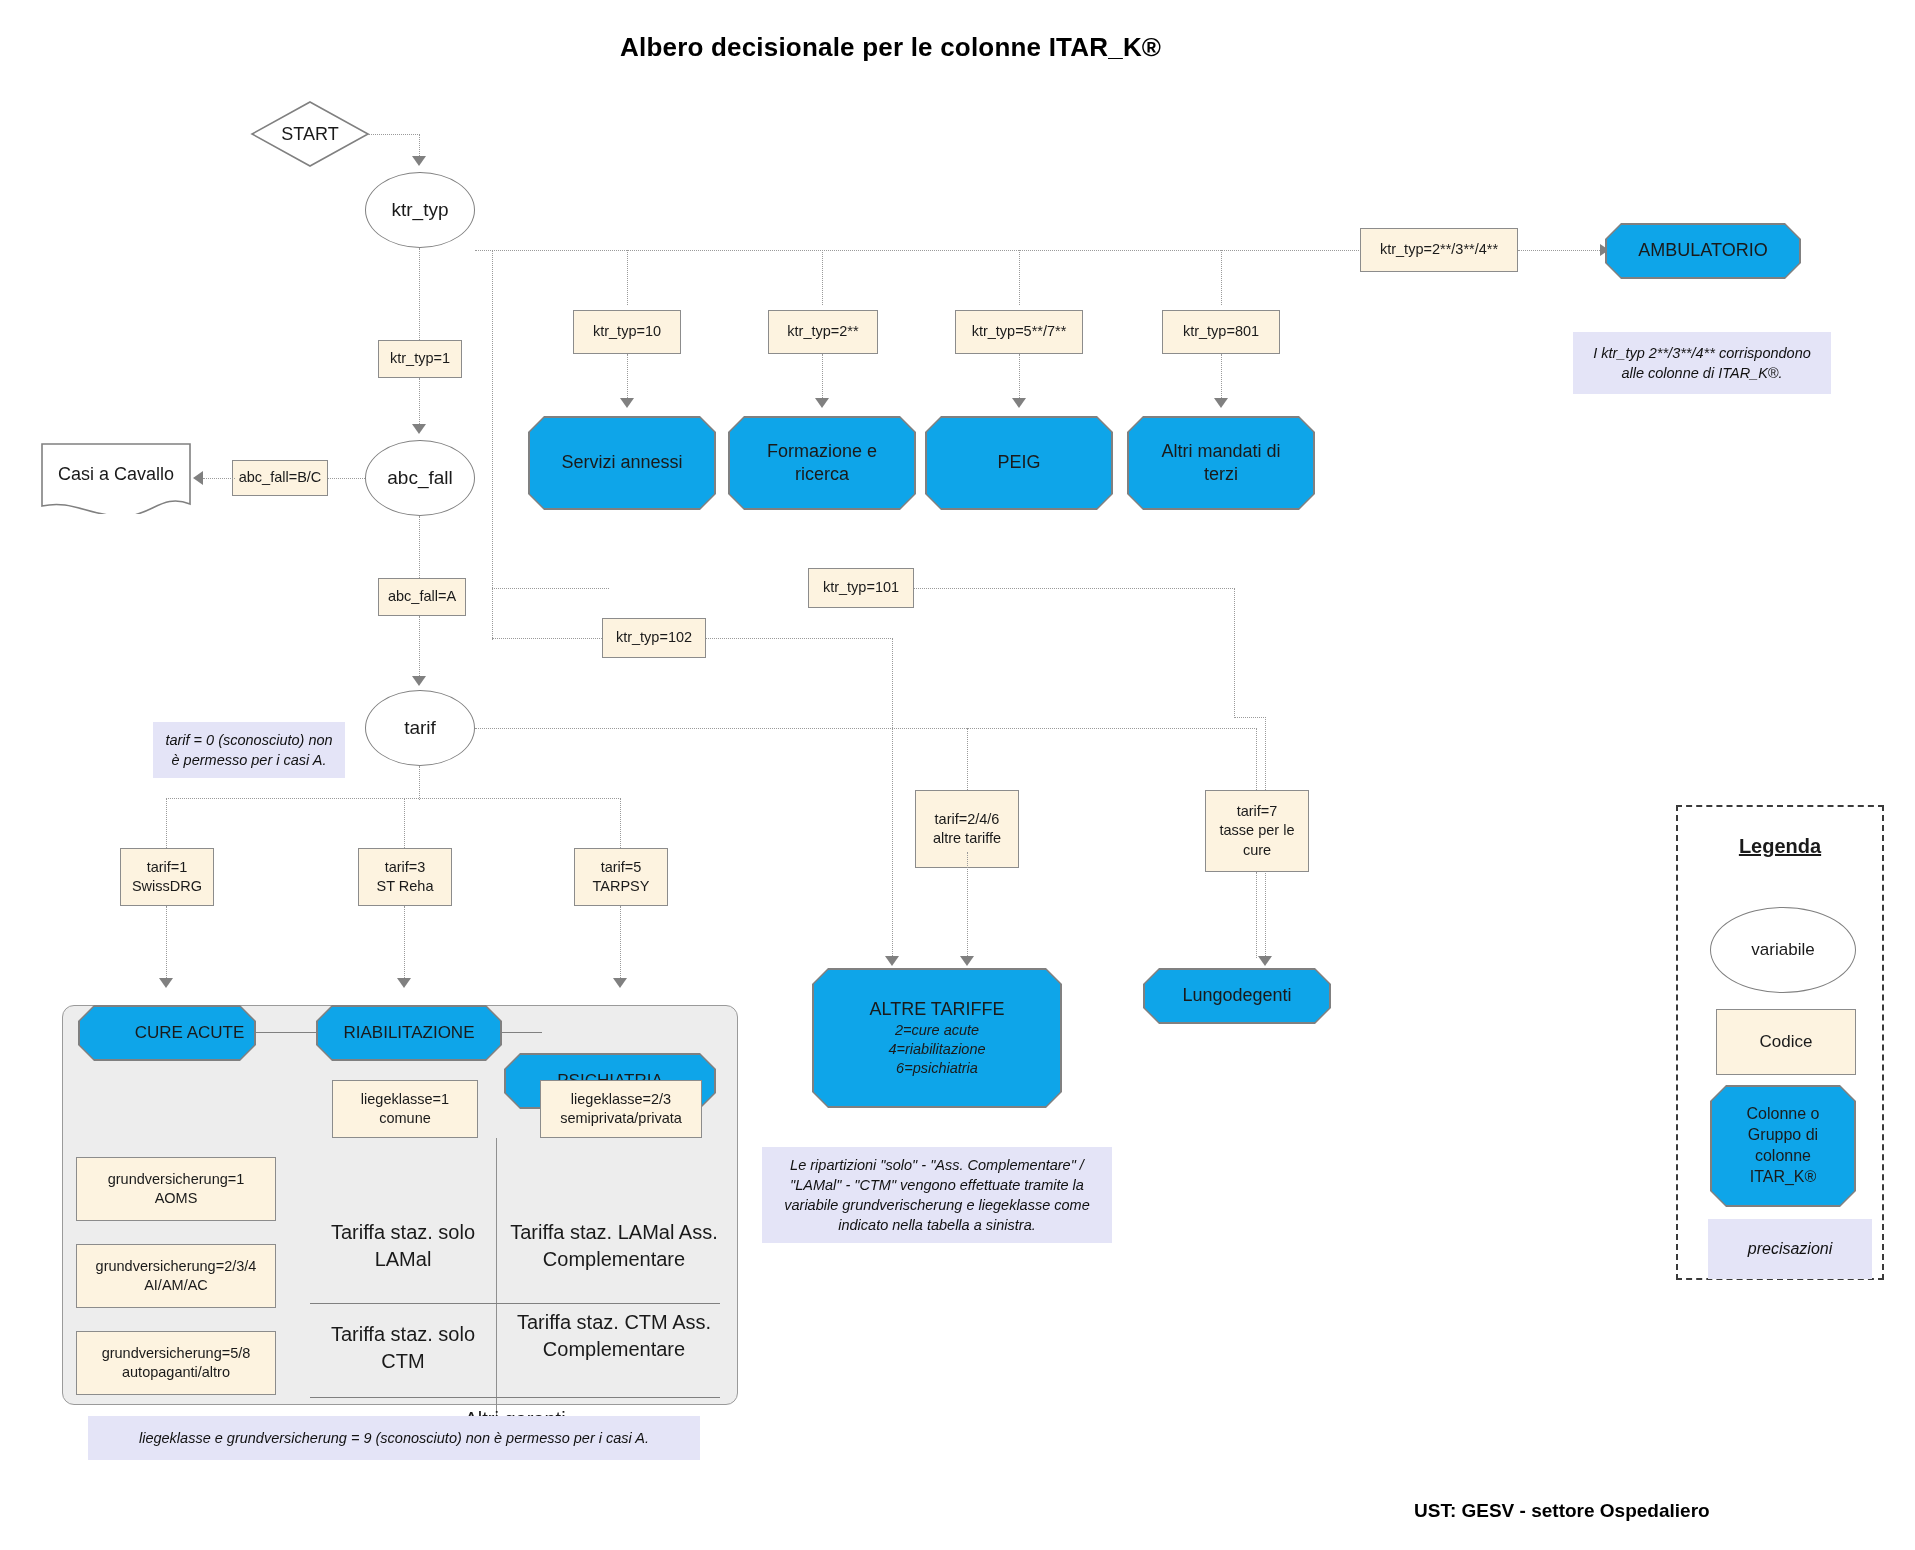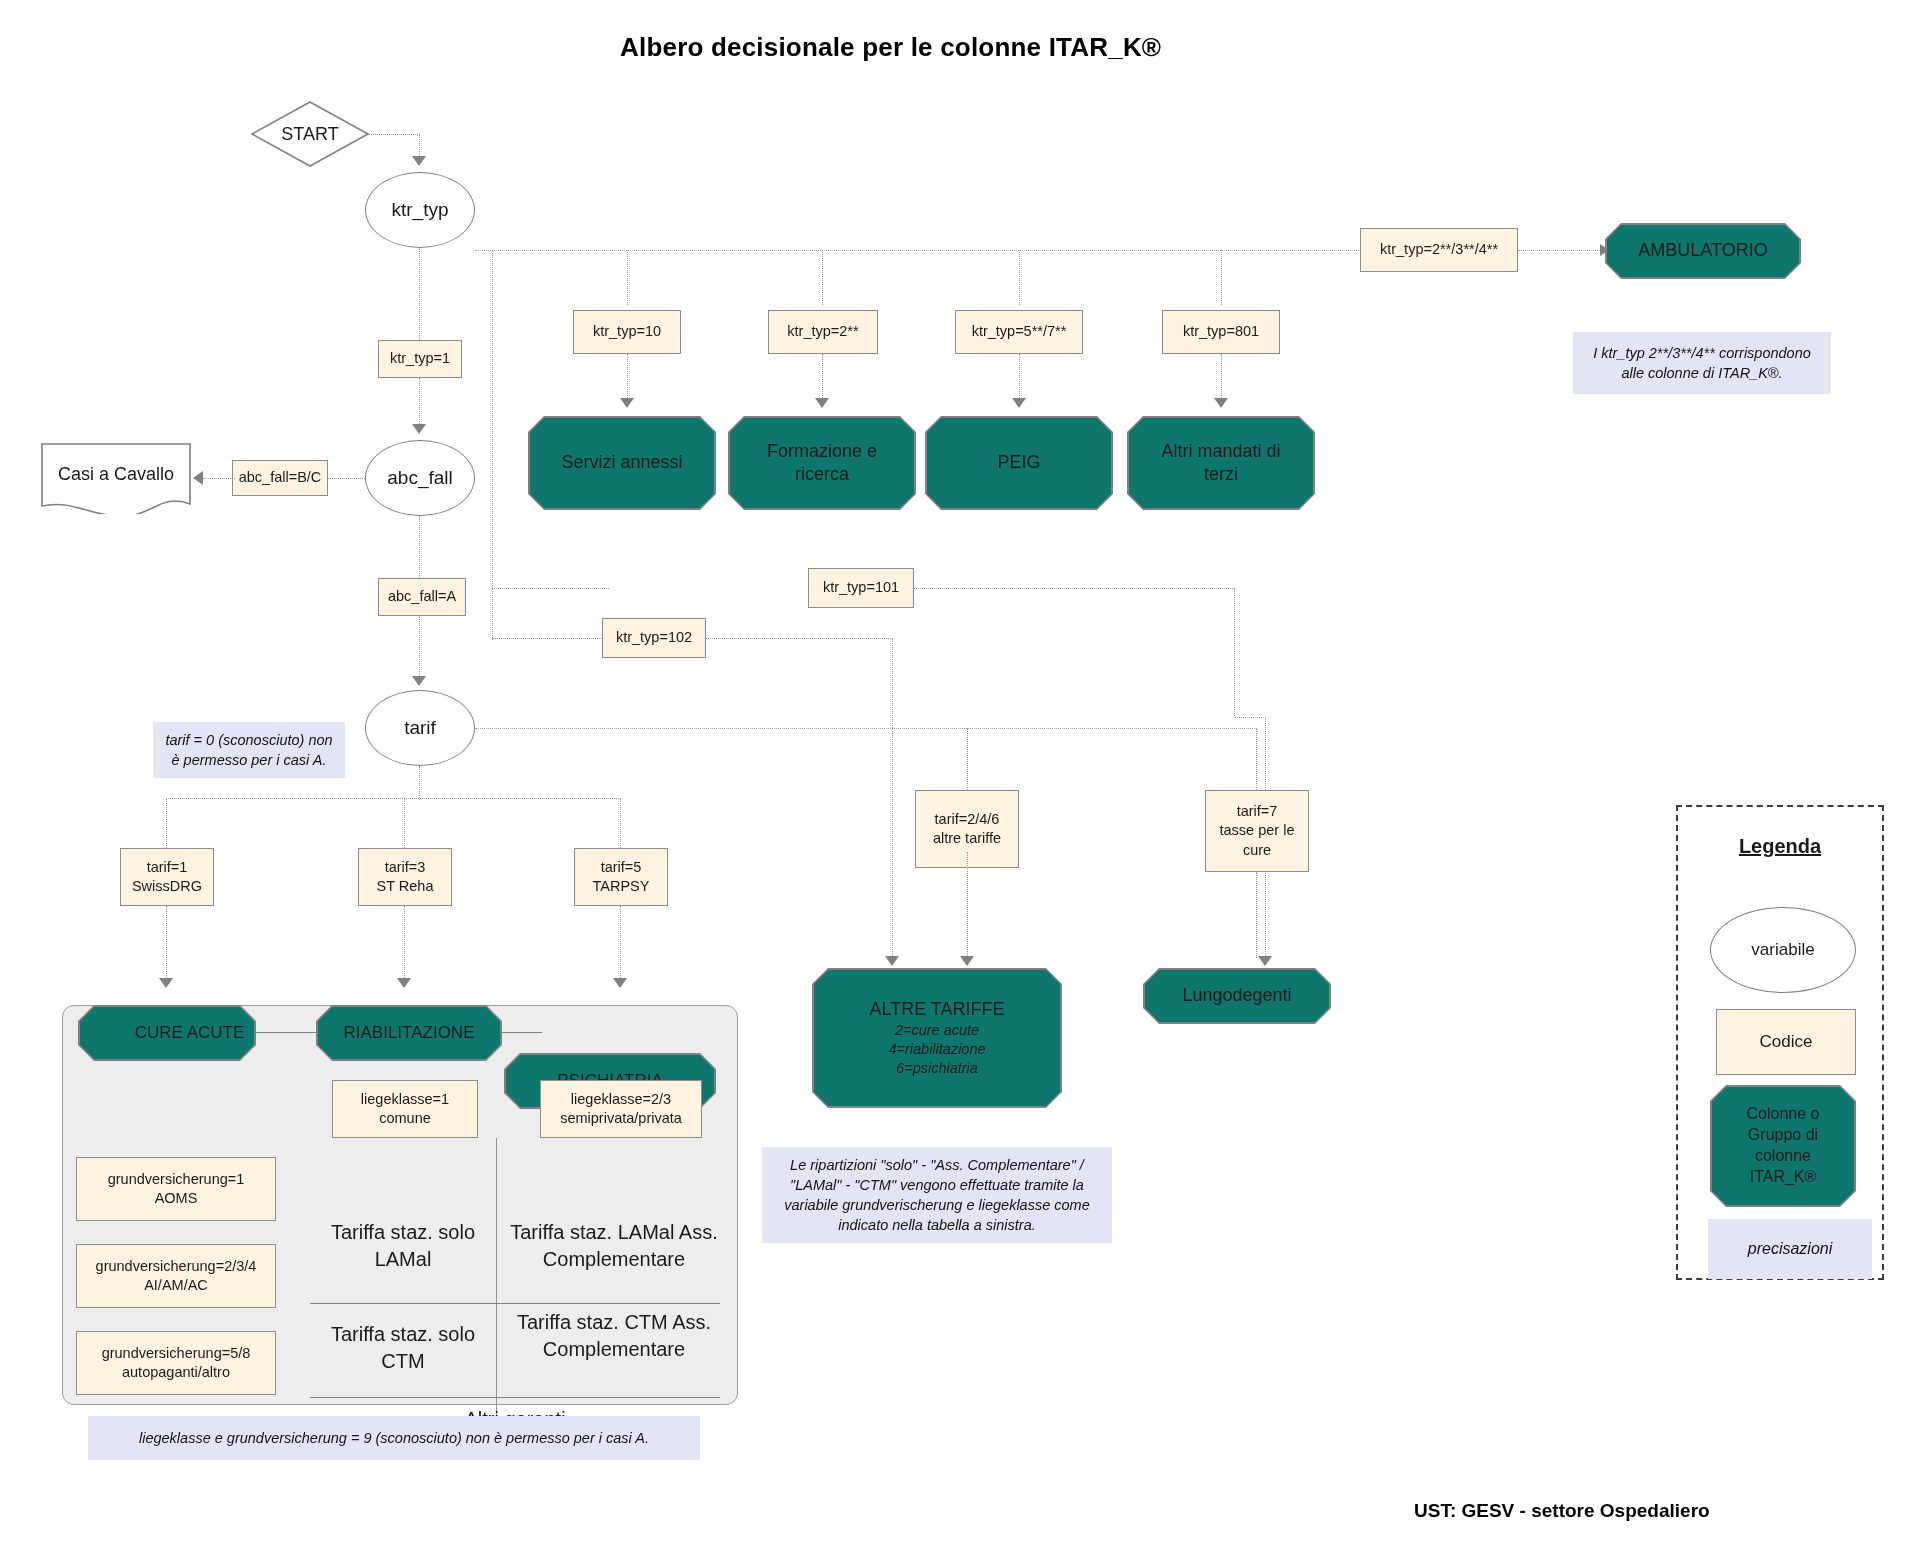--- a/index.html
+++ b/index.html
@@ -16,21 +16,21 @@
   .ellipse{
     border:1.6px solid #808080;border-radius:50%;background:#fff;
     display:flex;align-items:center;justify-content:center;text-align:center;
     font-size:19px;color:#1a1a1a;
   }
   .code-box{
     border:1.6px solid #8c8c8c;background:#fdf3e0;
     display:flex;flex-direction:column;align-items:center;justify-content:center;
     text-align:center;font-size:14.5px;line-height:1.32;color:#1a1a1a;padding:2px 4px;
   }
-  .oct-inner{position:absolute;inset:1.6px;background:#0f766e;
+  .oct-inner{position:absolute;inset:1.6px;background:#0ea5e9;
     display:flex;flex-direction:column;align-items:center;justify-content:center;
     text-align:center;font-size:18px;line-height:1.3;color:#1a1a1a;
     clip-path:polygon(15px 0,calc(100% - 15px) 0,100% 15px,100% calc(100% - 15px),
                       calc(100% - 15px) 100%,15px 100%,0 calc(100% - 15px),0 15px);}
   .oct-shape{clip-path:polygon(16px 0,calc(100% - 16px) 0,100% 16px,100% calc(100% - 16px),
                       calc(100% - 16px) 100%,16px 100%,0 calc(100% - 16px),0 16px);}
 
   .note{
     background:#e4e4f7;color:#111;font-style:italic;font-size:14.5px;line-height:1.38;
     display:flex;align-items:center;justify-content:center;text-align:center;padding:6px 8px;

